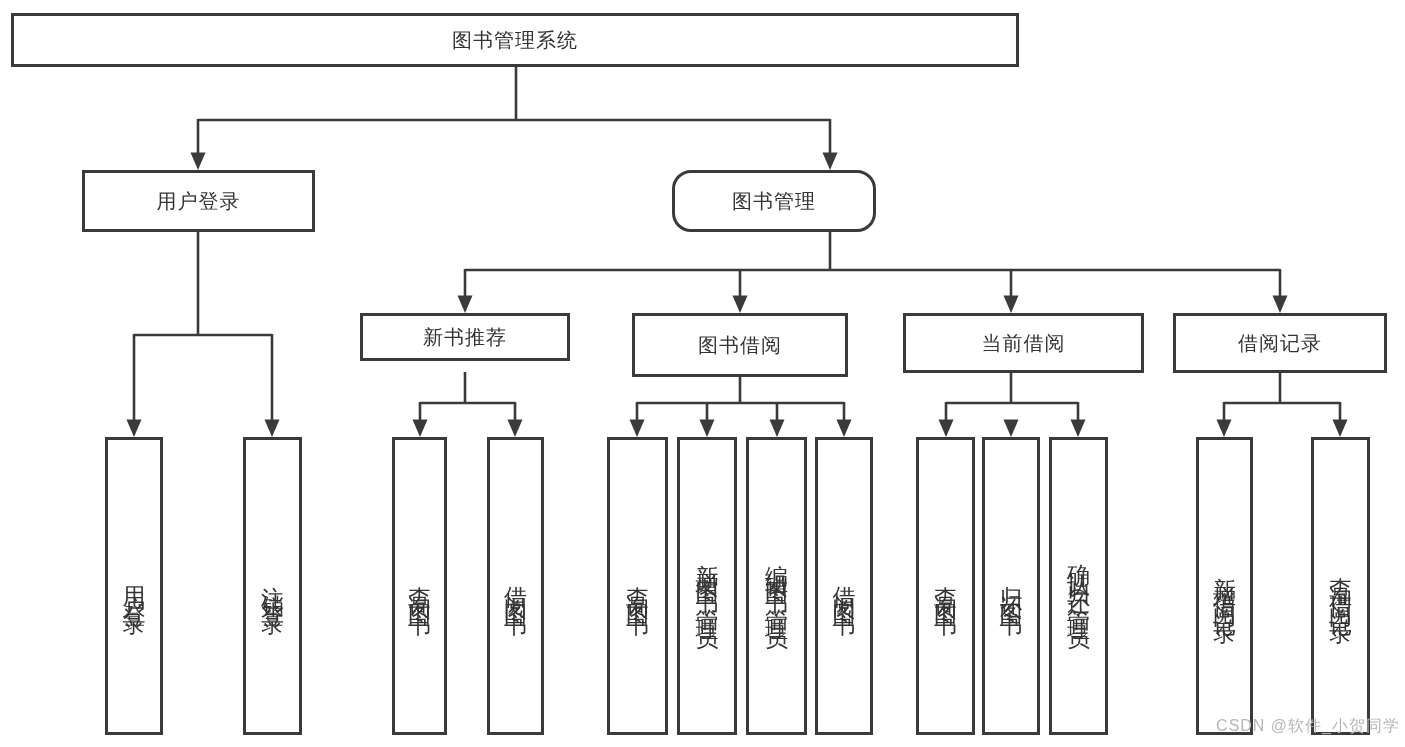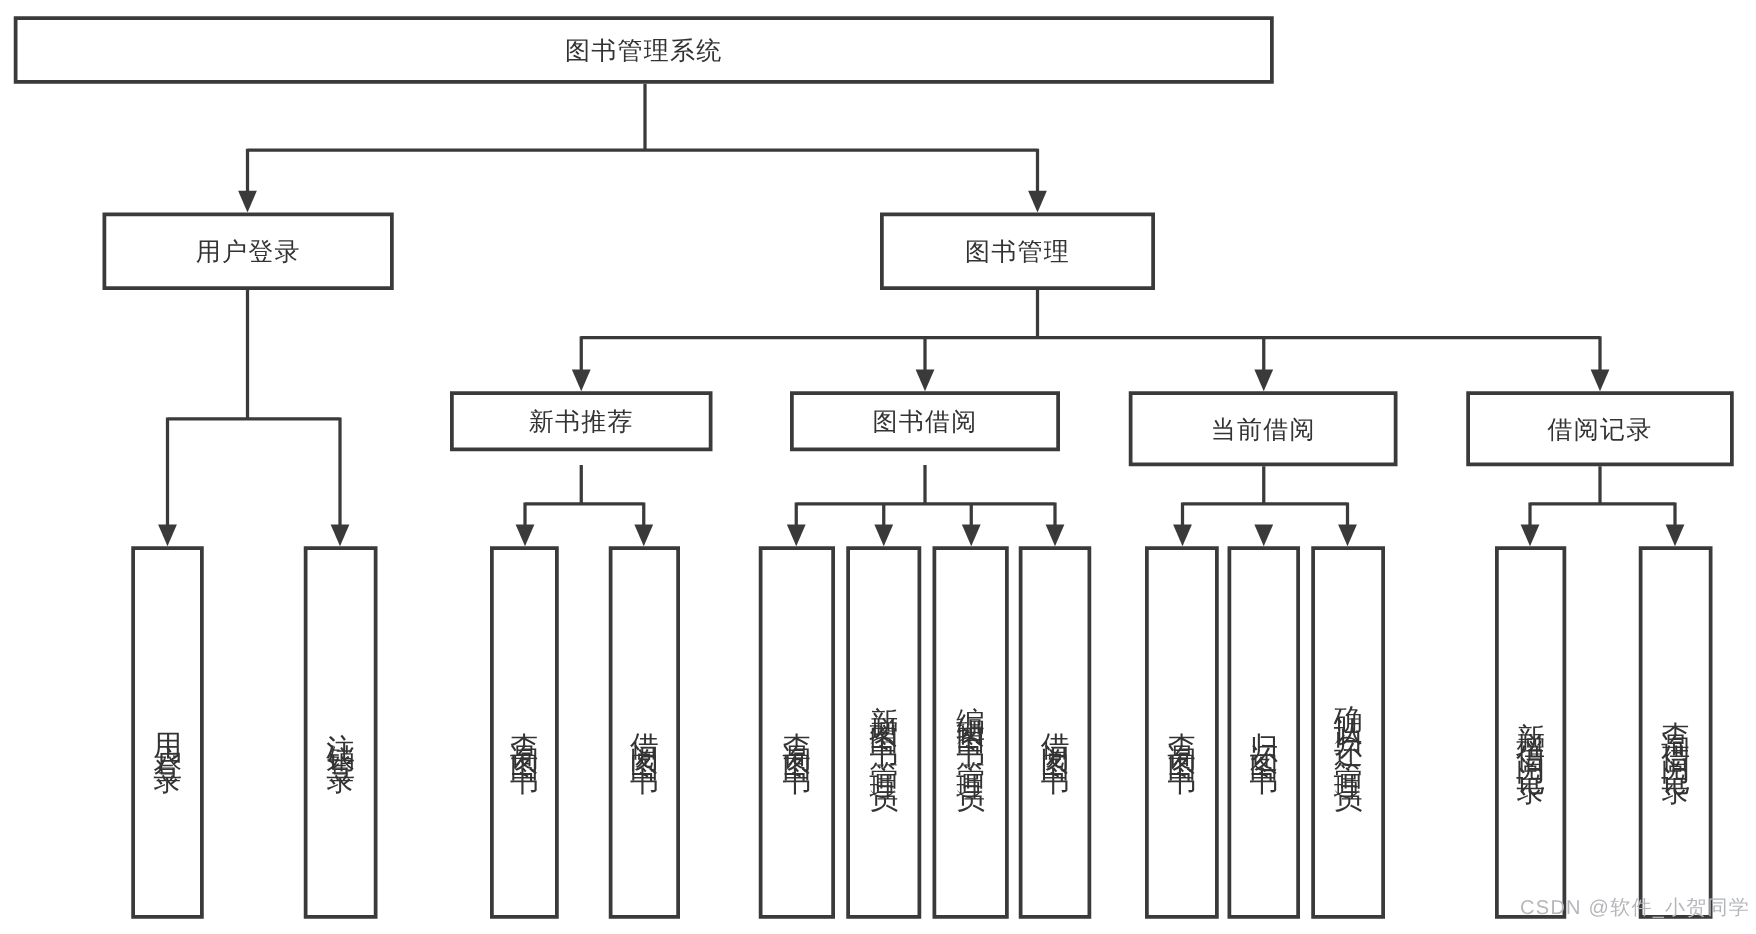--- a/index.html
+++ b/index.html
@@ -97,25 +97,25 @@
       <polygon points="1003.5,419.5 1018.5,419.5 1011,437"></polygon>
       <polygon points="1070.5,419.5 1085.5,419.5 1078,437"></polygon>
       <polygon points="1216.5,419.5 1231.5,419.5 1224,437"></polygon>
       <polygon points="1332.5,419.5 1347.5,419.5 1340,437"></polygon>
     </g>
   </svg>
 
   <div class="hbox" style="left:11px; top:13px; width:1008px; height:54px;">图书管理系统</div>
 
   <div class="hbox" style="left:82px; top:170px; width:233px; height:62px;">用户登录</div>
-  <div class="hbox" style="left:704px; top:170px; width:220px; height:62px;">图书管理</div>
+  <div class="hbox" style="left:672px; top:170px; width:204px; height:62px;border-radius:19px;">图书管理</div>
 
   <div class="hbox" style="left:360px; top:313px; width:210px; height:48px;">新书推荐</div>
-  <div class="hbox" style="left:632px; top:313px; width:216px; height:48px;">图书借阅</div>
-  <div class="hbox" style="left:903px; top:313px; width:215px; height:60px;">当前借阅</div>
+  <div class="hbox" style="left:632px; top:313px; width:216px; height:64px;">图书借阅</div>
+  <div class="hbox" style="left:903px; top:313px; width:241px; height:60px;">当前借阅</div>
   <div class="hbox" style="left:1173px; top:313px; width:214px; height:60px;">借阅记录</div>
 
   <div class="vbox" style="left:105px; width:58px;">用户登录</div>
   <div class="vbox" style="left:243px; width:59px;">注销登录</div>
 
   <div class="vbox" style="left:392px; width:55px;">查询图书</div>
   <div class="vbox" style="left:487px; width:57px;">借阅图书</div>
 
   <div class="vbox" style="left:607px; width:61px;">查询图书</div>
   <div class="vbox" style="left:677px; width:60px;">新增图书（管理员）</div>

